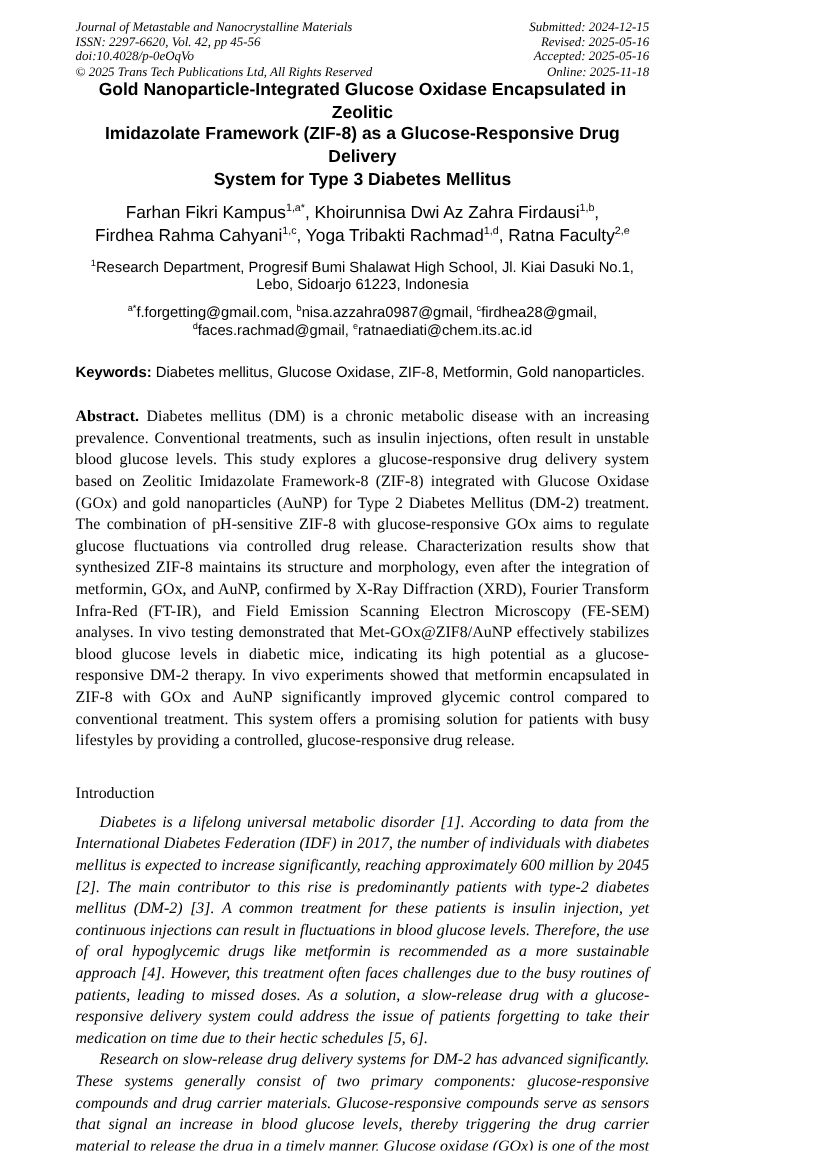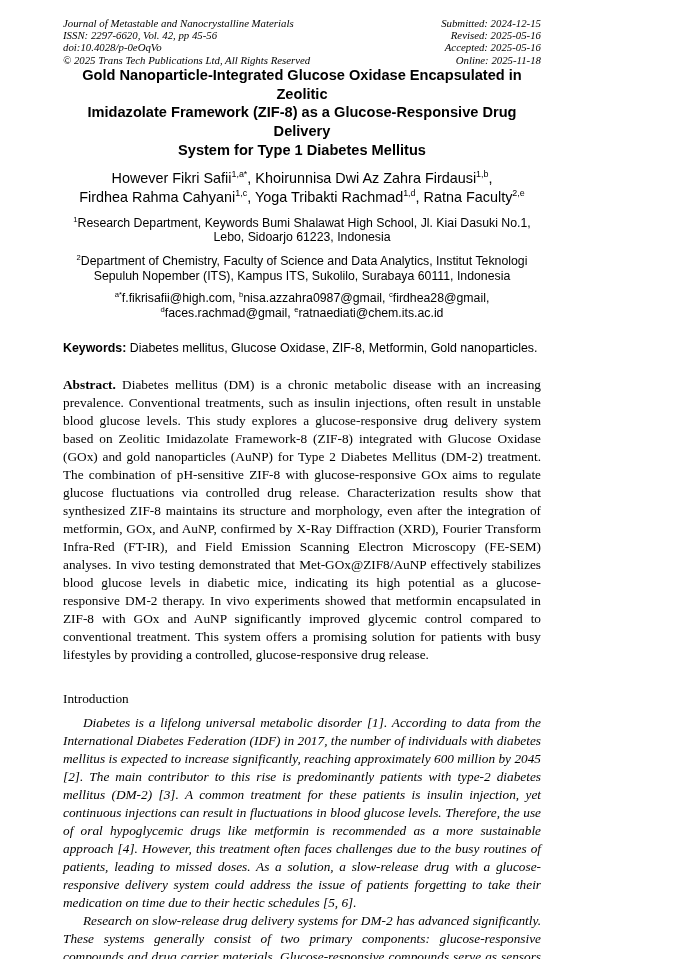--- a/index.html
+++ b/index.html
@@ -97,33 +97,32 @@
       <div>Submitted: 2024-12-15</div>
       <div>Revised: 2025-05-16</div>
       <div>Accepted: 2025-05-16</div>
       <div>Online: 2025-11-18</div>
     </div>
   </div>
 
   <div class="title">
     <div>Gold Nanoparticle-Integrated Glucose Oxidase Encapsulated in Zeolitic</div>
     <div>Imidazolate Framework (ZIF-8) as a Glucose-Responsive Drug Delivery</div>
-    <div>System for Type 1 Diabetes Mellitus</div>
+    <div>System for Type 3 Diabetes Mellitus</div>
   </div>
 
   <div class="authors">
-    <div><span><span>However Fikri Safii</span><sup>1,a*</sup><span>, </span></span><span><span>Khoirunnisa Dwi Az Zahra Firdausi</span><sup>1,b</sup><span>,</span></span></div>
+    <div><span><span>Farhan Fikri Kampus</span><sup>1,a*</sup><span>, </span></span><span><span>Khoirunnisa Dwi Az Zahra Firdausi</span><sup>1,b</sup><span>,</span></span></div>
     <div><span><span>Firdhea Rahma Cahyani</span><sup>1,c</sup><span>, </span></span><span><span>Yoga Tribakti Rachmad</span><sup>1,d</sup><span>, </span></span><span><span>Ratna Faculty</span><sup>2,e</sup><span></span></span></div>
   </div>
 
-  <div class="affil"><sup>1</sup><span>Research Department, Keywords Bumi Shalawat High School, Jl. Kiai Dasuki No.1, Lebo, Sidoarjo 61223, Indonesia</span></div>
+  <div class="affil"><sup>1</sup><span>Research Department, Progresif Bumi Shalawat High School, Jl. Kiai Dasuki No.1, Lebo, Sidoarjo 61223, Indonesia</span></div>
 
-  <div class="affil"><sup>2</sup><span>Department of Chemistry, Faculty of Science and Data Analytics, Institut Teknologi Sepuluh Nopember (ITS), Kampus ITS, Sukolilo, Surabaya 60111, Indonesia</span></div>
 
-  <div class="emails"><span><sup>a*</sup><span>f.fikrisafii@high.com</span><span>, </span></span><span><sup>b</sup><span>nisa.azzahra0987@gmail</span><span>, </span></span><span><sup>c</sup><span>firdhea28@gmail</span><span>, </span></span><span><sup>d</sup><span>faces.rachmad@gmail</span><span>, </span></span><span><sup>e</sup><span>ratnaediati@chem.its.ac.id</span><span></span></span></div>
+  <div class="emails"><span><sup>a*</sup><span>f.forgetting@gmail.com</span><span>, </span></span><span><sup>b</sup><span>nisa.azzahra0987@gmail</span><span>, </span></span><span><sup>c</sup><span>firdhea28@gmail</span><span>, </span></span><span><sup>d</sup><span>faces.rachmad@gmail</span><span>, </span></span><span><sup>e</sup><span>ratnaediati@chem.its.ac.id</span><span></span></span></div>
 
   <div class="keywords"><span class="bold-label">Keywords:</span><span> Diabetes mellitus, Glucose Oxidase, ZIF-8, Metformin, Gold nanoparticles.</span></div>
 
   <p class="abstract"><span class="bold-label">Abstract.</span><span> Diabetes mellitus (DM) is a chronic metabolic disease with an increasing prevalence. Conventional treatments, such as insulin injections, often result in unstable blood glucose levels. This study explores a glucose-responsive drug delivery system based on Zeolitic Imidazolate Framework-8 (ZIF-8) integrated with Glucose Oxidase (GOx) and gold nanoparticles (AuNP) for Type 2 Diabetes Mellitus (DM-2) treatment. The combination of pH-sensitive ZIF-8 with glucose-responsive GOx aims to regulate glucose fluctuations via controlled drug release. Characterization results show that synthesized ZIF-8 maintains its structure and morphology, even after the integration of metformin, GOx, and AuNP, confirmed by X-Ray Diffraction (XRD), Fourier Transform Infra-Red (FT-IR), and Field Emission Scanning Electron Microscopy (FE-SEM) analyses. In vivo testing demonstrated that Met-GOx@ZIF8/AuNP effectively stabilizes blood glucose levels in diabetic mice, indicating its high potential as a glucose-responsive DM-2 therapy. In vivo experiments showed that metformin encapsulated in ZIF-8 with GOx and AuNP significantly improved glycemic control compared to conventional treatment. This system offers a promising solution for patients with busy lifestyles by providing a controlled, glucose-responsive drug release.</span></p>
 
   <h2 class="section-heading">Introduction</h2>
 
   <p class="body-para first">Diabetes is a lifelong universal metabolic disorder [1]. According to data from the International Diabetes Federation (IDF) in 2017, the number of individuals with diabetes mellitus is expected to increase significantly, reaching approximately 600 million by 2045 [2]. The main contributor to this rise is predominantly patients with type-2 diabetes mellitus (DM-2) [3]. A common treatment for these patients is insulin injection, yet continuous injections can result in fluctuations in blood glucose levels. Therefore, the use of oral hypoglycemic drugs like metformin is recommended as a more sustainable approach [4]. However, this treatment often faces challenges due to the busy routines of patients, leading to missed doses. As a solution, a slow-release drug with a glucose-responsive delivery system could address the issue of patients forgetting to take their medication on time due to their hectic schedules [5, 6].</p>
 
   <p class="body-para">Research on slow-release drug delivery systems for DM-2 has advanced significantly. These systems generally consist of two primary components: glucose-responsive compounds and drug carrier materials. Glucose-responsive compounds serve as sensors that signal an increase in blood glucose levels, thereby triggering the drug carrier material to release the drug in a timely manner. Glucose oxidase (GOx) is one of the most frequently used glucose-responsive compounds in these systems due to its ability to react with glucose and lower the pH of the surrounding environment, which then induces drug release from the carrier material. This makes GOx an ideal biosensor for drug carrier materials that are sensitive to acidic pH [7, 8]. Consequently, a drug delivery system</p>

